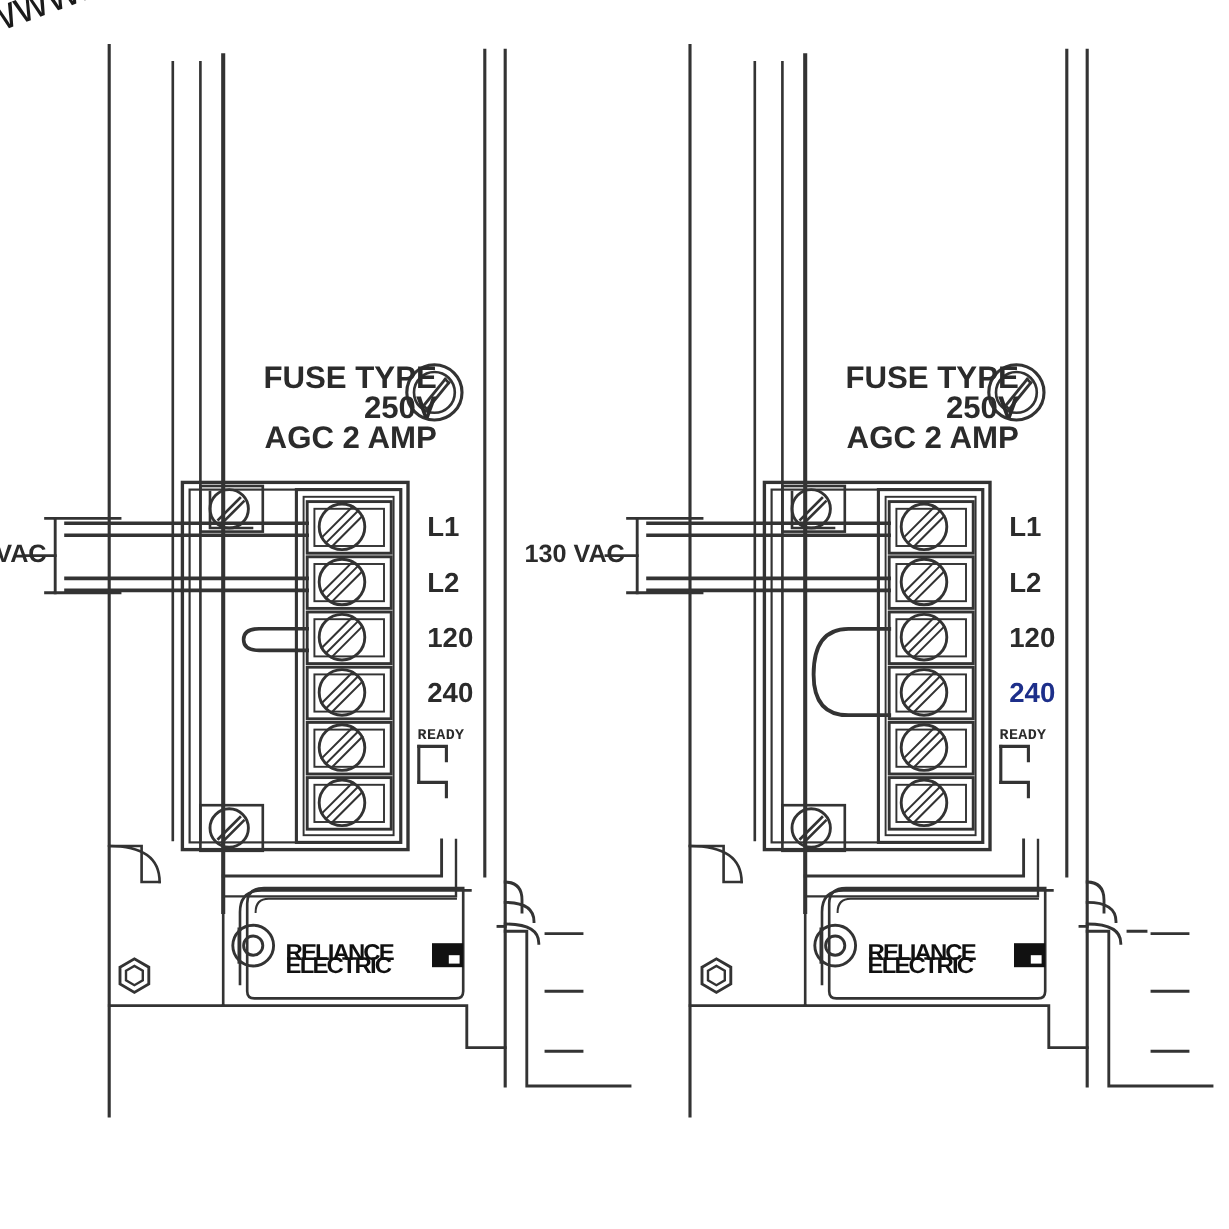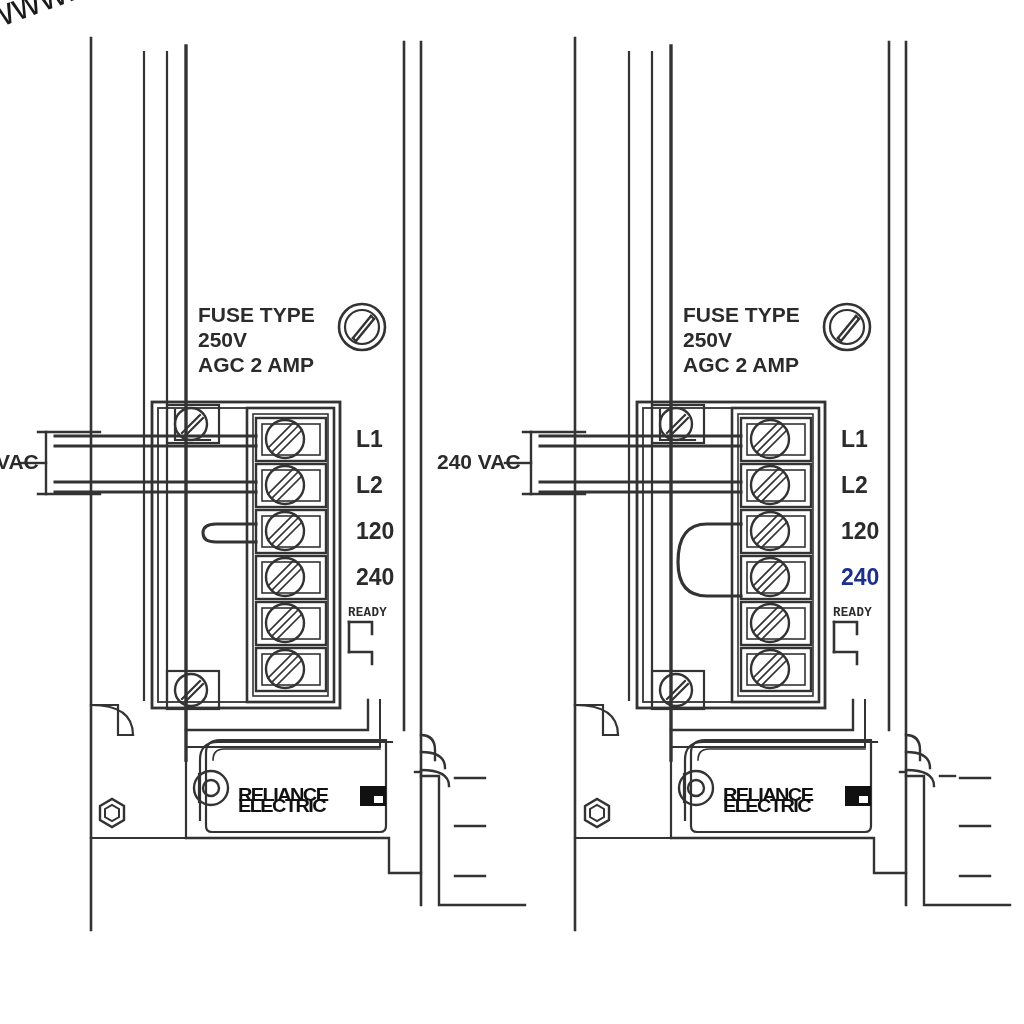--- a/index.html
+++ b/index.html
@@ -7,21 +7,21 @@
        font-family:"Liberation Sans",sans-serif;}
   #stage{position:relative;width:1024px;height:1024px;background:#ffffff;}
   svg.layer{position:absolute;top:0;left:0;width:1024px;height:1024px;}
   .wm{position:absolute;left:-6px;top:-4px;
       font-family:"Liberation Sans",sans-serif;
       font-size:38px;font-weight:400;color:#1a1a1a;
       transform:rotate(-20deg);transform-origin:0 100%;
       white-space:nowrap;letter-spacing:.5px;}
   .lbl{position:absolute;font-family:"Liberation Sans",sans-serif;
        color:#2b2b2b;white-space:nowrap;text-align:center;}
-  .fuse{font-size:21px;font-weight:700;line-height:25px;text-align:left;}
+  .fuse{font-size:26px;font-weight:700;line-height:25px;text-align:right;}
   .term{font-size:23px;font-weight:700;}
   .term.blue{color:#1d2f8a;}
   .ready{font-size:12.5px;font-weight:700;letter-spacing:.3px;font-family:Liberation Mono, monospace;}
   .vac{font-size:21px;font-weight:700;}
   .logo{position:absolute;}
   .logo .l1,.logo .l2{position:absolute;left:0;
        font-family:"Liberation Sans",sans-serif;font-weight:700;
        font-size:19px;letter-spacing:-1.5px;color:#111;
        transform:scaleX(1.05);transform-origin:0 50%;}
   .logo .l1{top:0;}
@@ -310,21 +310,21 @@
         <i></i>
       </div>
   </div>
 
   <div class="lbl fuse" style="left:683px;top:302px;width:166px;">
     <div>FUSE TYPE</div>
     <div>250V</div>
     <div>AGC 2 AMP</div>
   </div>
 
-  <div class="lbl vac" style="left:437px;top:450px;">240 VAC</div>
+  <div class="lbl vac" style="left:437px;top:450px;">130 VAC</div>
 
   <div class="lbl term" style="left:841px;top:426px;">L1</div>
   <div class="lbl term" style="left:841px;top:472px;">L2</div>
   <div class="lbl term" style="left:841px;top:518px;">120</div>
   <div class="lbl term blue" style="left:841px;top:564px;">240</div>
   <div class="lbl ready" style="left:833px;top:606px;">READY</div>
 
   <div class="logo" style="left:723px;top:784px;">
     <div class="l1">RELIANCE</div>
     <div class="l2">ELECTRIC</div>

